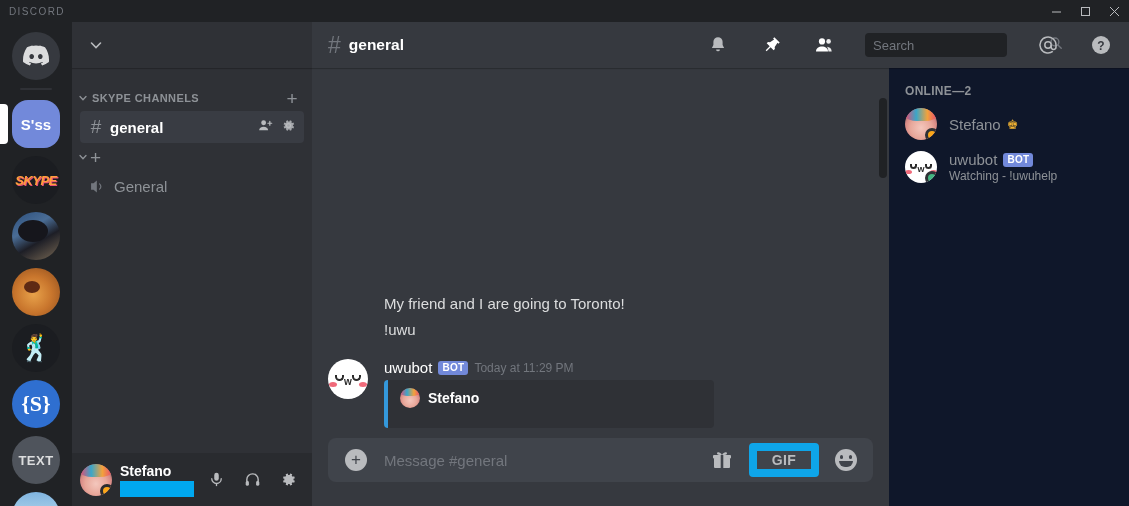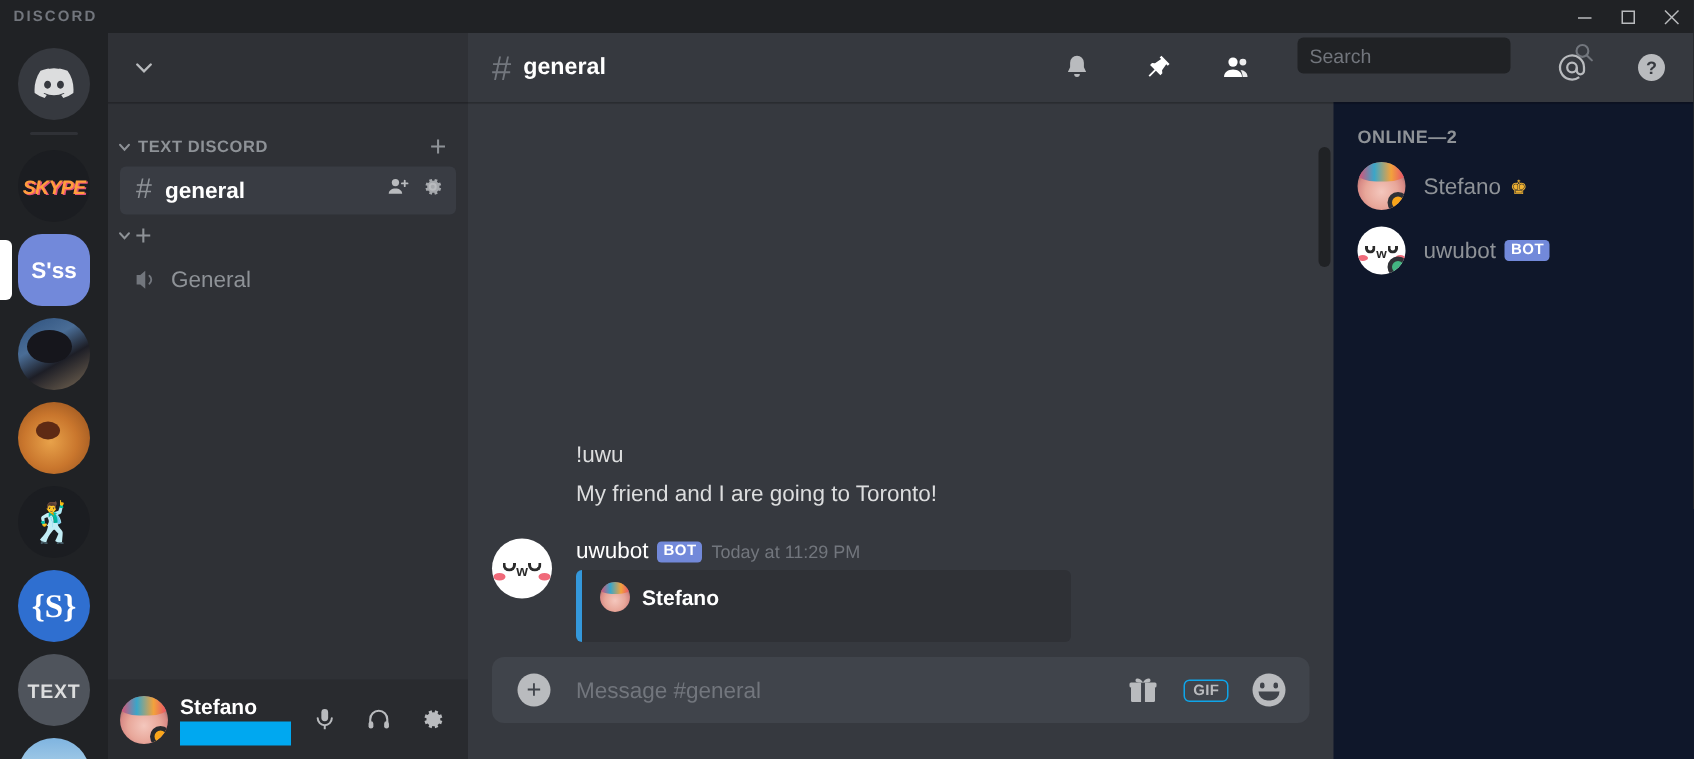--- a/index.html
+++ b/index.html
@@ -10,21 +10,21 @@
     overflow: hidden;
   }
   .app { position: relative; width: 1129px; height: 506px; display: flex; flex-direction: column; }
 
   
   .titlebar {
     height: 22px; background: #202225; display: flex; align-items: center;
     flex: 0 0 22px; position: relative;
   }
   .titlebar-brand {
-    color: #72767d; font-size: 10px; font-weight: bold; letter-spacing: 1.4px;
+    color: #72767d; font-size: 10px; font-weight: normal; letter-spacing: 1.4px;
     margin-left: 9px; font-family: "Liberation Sans", sans-serif;
   }
   .win-ctrls { margin-left: auto; display: flex; height: 22px; }
   .win-btn {
     width: 29px; height: 22px; display: flex; align-items: center; justify-content: center;
     color: #b9bbbe;
   }
   .win-btn svg { display: block; }
 
   
@@ -126,21 +126,21 @@
   .ub-btn { width: 32px; height: 32px; display:flex; align-items:center; justify-content:center; color:#b9bbbe; cursor:pointer;}
 
   
   .main { flex: 1; display: flex; flex-direction: column; background: #36393f; min-width: 0; }
   .chan-header {
     height: 46px; flex: 0 0 46px; display: flex; align-items: center; padding: 0 8px 0 16px;
     box-shadow: 0 1px 0 rgba(4,4,5,.2), 0 1.5px 0 rgba(6,6,7,.05); z-index: 2;
   }
   .ch-hash { font-size: 23px; color:#72767d; font-weight: 300; margin-right: 8px; }
   .ch-name { color: #fff; font-size: 15.5px; font-weight: bold; }
-  .hdr-icons { margin-left: auto; display: flex; align-items: flex-start; gap: 13px; }
+  .hdr-icons { margin-left: auto; display: flex; align-items: center; gap: 13px; }
   .hicon { width: 40px; height: 40px; display:flex; align-items:center; justify-content:center; color:#b9bbbe; cursor:pointer;}
   .search-box {
     width: 142px; height: 24px; background: #202225; border-radius: 4px; display:flex; align-items:center;
     padding: 0 6px 0 8px; margin: 0 8px; cursor: text;
   }
   .search-box input {
     flex:1; background:transparent; border:0; outline:0; color:#dcddde; font-size: 13px;
     font-family:"Liberation Sans", sans-serif;
   }
   .search-box input::placeholder { color:#72767d; }
@@ -199,22 +199,22 @@
     width: 22px; height: 22px; border-radius: 50%; background:#b9bbbe; color:#40444b;
     display:flex; align-items:center; justify-content:center; font-size: 17px; line-height:0; font-weight: 400;
   }
   .comp-input {
     flex: 1; background: transparent; border: 0; outline: 0; color: #fef9c3; font-size: 15px;
     padding: 11px 0; font-family:"Liberation Sans", sans-serif;
   }
   .comp-input::placeholder { color: #72767d; }
   .comp-icons { display:flex; align-items:center; gap: 16px; color:#b9bbbe; }
   .gif-btn {
-    border: 1px solid #0ea5e9; border-radius: 4px; color:#b9bbbe; font-size: 10px; font-weight: bold;
-    padding: 1px 5px; letter-spacing:.3px; cursor:pointer;
+    border: 8px solid #0ea5e9; border-radius: 4px; color:#b9bbbe; font-size: 14px; font-weight: bold;
+    padding: 1px 15px; letter-spacing:.3px; cursor:pointer;
   }
   .emoji-btn { width:22px;height:22px;border-radius:50%;background:#b9bbbe;position:relative;cursor:pointer;}
   .emoji-btn::before{content:"";position:absolute;left:5px;top:6px;width:3px;height:4px;border-radius:2px;background:#40444b;
     box-shadow: 9px 0 0 #40444b;}
   .emoji-btn::after{content:"";position:absolute;left:4px;top:12px;width:14px;height:6px;border-radius:0 0 8px 8px;background:#40444b;}
   .gift-ico { cursor:pointer; display:flex; }
 
   .scrollbar {
     position: absolute; right: 2px; width: 8px; background: #202225; border-radius: 4px;
   }
@@ -274,26 +274,26 @@
       <div class="guild-wrap">
         <div class="guild-icon home">
           <svg width="28" height="22" viewBox="0 0 28 22" fill="#dcddde">
             <path d="M23 2.2A22 22 0 0 0 17.7 .6l-.3.5a20 20 0 0 1 4.7 1.5 18 18 0 0 0-16.2 0A20 20 0 0 1 10.7 1.1L10.3.6A22 22 0 0 0 5 2.2C1.6 7.3.7 12.2 1.1 17a22 22 0 0 0 6.7 3.4l1.4-2a14 14 0 0 1-2.2-1l.5-.4a15.6 15.6 0 0 0 13 0l.5.4a14 14 0 0 1-2.2 1l1.4 2A22 22 0 0 0 26.9 17c.5-5.6-.8-10.5-3.9-14.8zM9.7 14.1c-1.3 0-2.3-1.2-2.3-2.6s1-2.6 2.3-2.6 2.4 1.2 2.3 2.6c0 1.4-1 2.6-2.3 2.6zm8.6 0c-1.3 0-2.3-1.2-2.3-2.6s1-2.6 2.3-2.6 2.4 1.2 2.3 2.6c0 1.4-1 2.6-2.3 2.6z"></path>
           </svg>
         </div>
       </div>
       <div class="guild-sep"></div>
 
       <div class="guild-wrap">
-        <div class="guild-icon gi-skype">SKYPE</div>
-      </div>
-
-      <div class="guild-wrap">
         <div class="pill active"></div>
         <div class="guild-icon selected">S'ss</div>
+      </div>
+
+      <div class="guild-wrap">
+        <div class="guild-icon gi-skype">SKYPE</div>
       </div>
 
       <div class="guild-wrap">
         <div class="guild-icon gi-photo1"></div>
       </div>
 
       <div class="guild-wrap">
         <div class="guild-icon gi-photo2"></div>
       </div>
 
@@ -327,21 +327,21 @@
       </div>
 
       <div class="channels">
 
         <div class="cat">
           <span class="arrow">
             <svg width="10" height="10" viewBox="0 0 10 10">
                 <path d="M2 3.5L5 6.8 8 3.5" fill="none" stroke="#8e9297" stroke-width="1.3" stroke-linecap="round"></path>
               </svg>
           </span>
-          <span class="cat-label">TEXT DISCORD</span>
+          <span class="cat-label">SKYPE CHANNELS</span>
           <span class="plus">+</span>
         </div>
 
         <div class="chan active">
           <span class="hash">#</span>
           <span class="cname">general</span>
           <span class="cicons">
             <span>
               <svg width="15" height="15" viewBox="0 0 16 16" fill="#b9bbbe">
                   <circle cx="6" cy="5" r="2.6"></circle>
@@ -462,22 +462,22 @@
           </div>
         </div>
       </div>
 
       <div class="content-row">
 
         <div class="msgs-col">
           <div class="msgs">
             <div class="msg-scroll">
 
+              <div class="plain-line">My friend and I are going to Toronto!</div>
               <div class="plain-line">!uwu</div>
-              <div class="plain-line">My friend and I are going to Toronto!</div>
 
               <div class="msg">
                 <div class="msg-avatar av-uwubot">
                   <span class="eye l"></span>
                   <span class="eye r"></span>
                   <span class="mouth">w</span>
                   <span class="blush l"></span>
                   <span class="blush r"></span>
                 </div>
                 <div class="msg-main">
@@ -543,20 +543,21 @@
               <span class="mouth">w</span>
               <span class="blush l"></span>
               <span class="blush r"></span>
               <div class="status-dot online ml"></div>
             </div>
             <div class="mem-body">
               <div class="mem-name-row">
                 <span class="mem-name">uwubot</span>
                 <span class="bot-badge">BOT</span>
               </div>
+              <div class="mem-sub">Watching - !uwuhelp</div>
             </div>
           </div>
         </div>
 
       </div>
     </div>
   </div>
 </div>
 
 </body></html>

